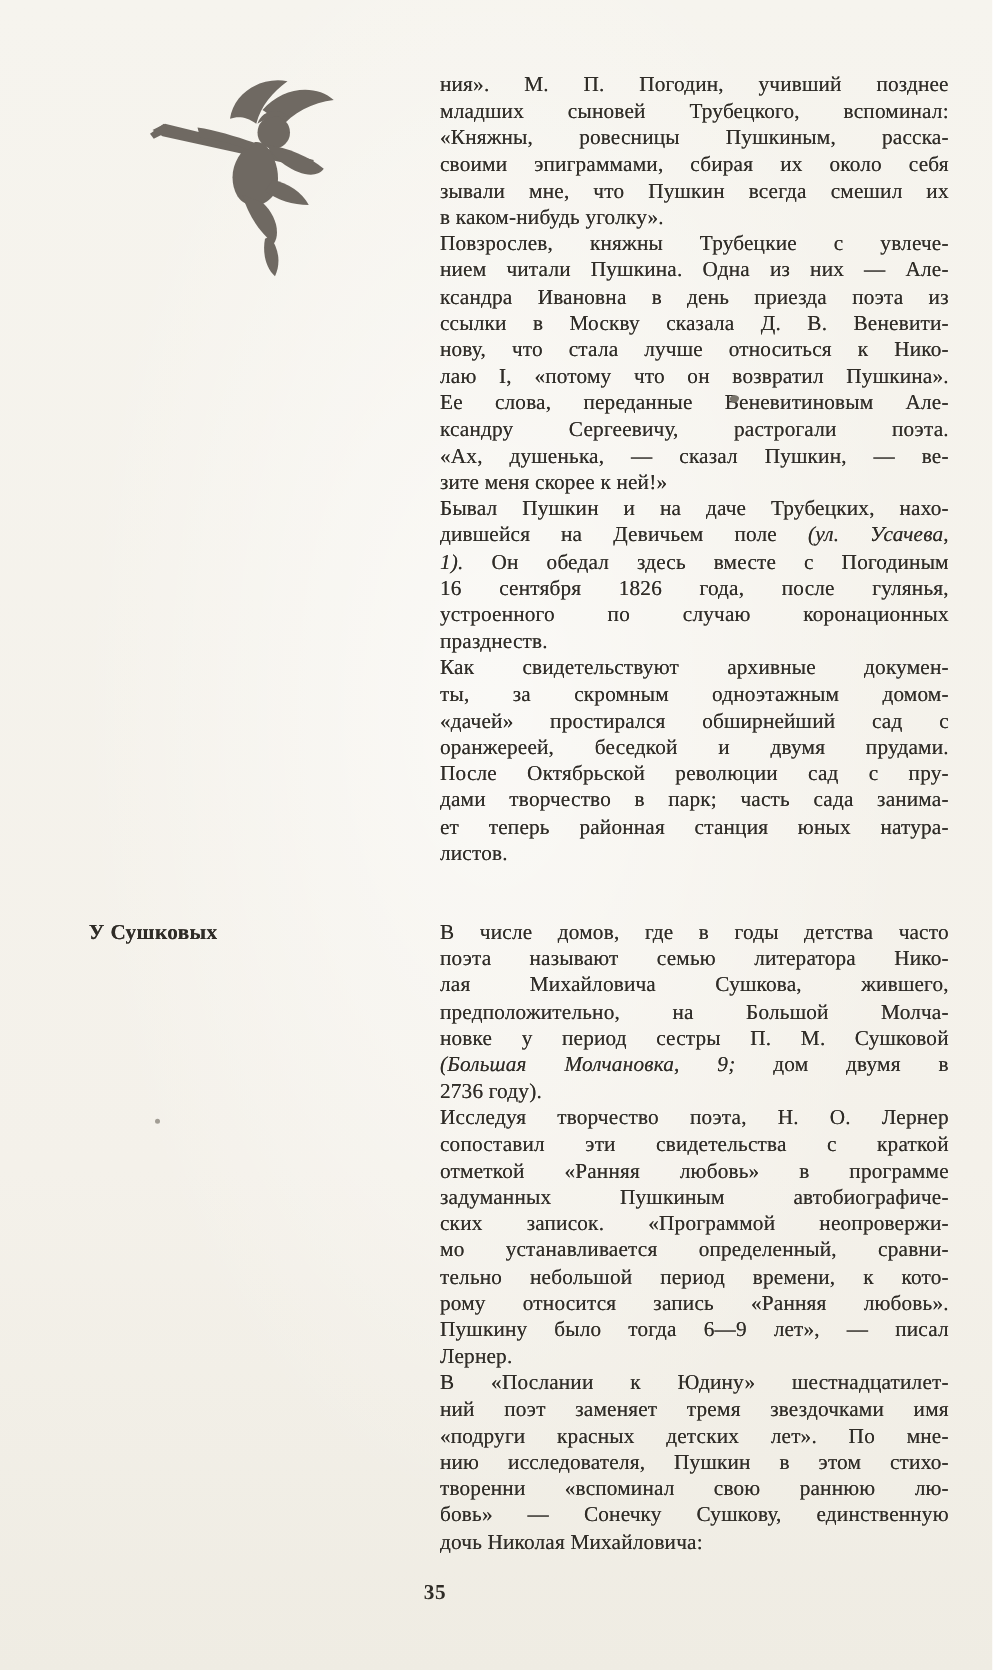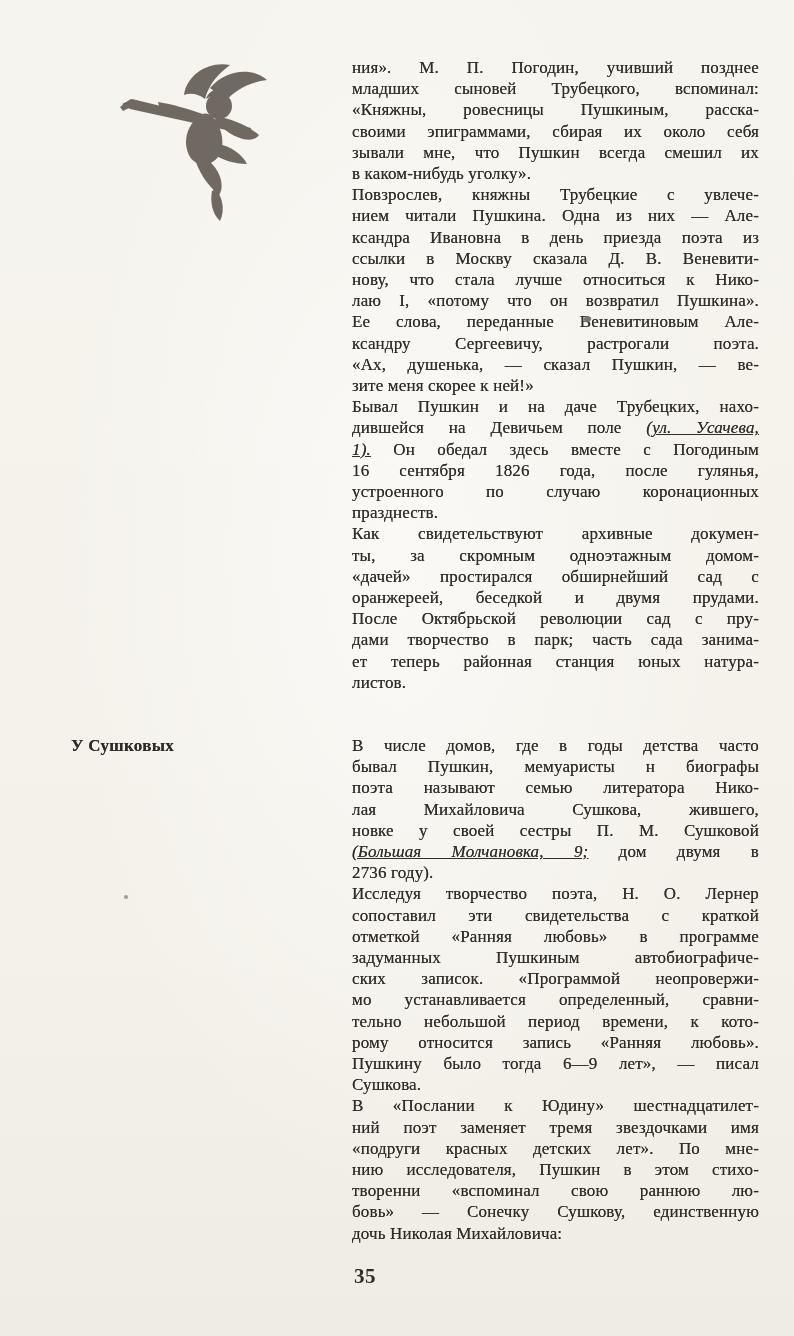--- a/index.html
+++ b/index.html
@@ -40,36 +40,36 @@
   .block1 { top: 57px; }
   .block2 { top: 735px; }
   .line {
     text-align: justify;
     text-align-last: justify;
     white-space: normal;
   }
   .line.last {
     text-align-last: left;
   }
-  .it { font-style: italic; text-decoration: underline; }
+  .it { font-style: italic; }
   .margin-heading {
     position: absolute;
     left: 71px;
     top: 735px;
     font-size: 17px;
     line-height: 21.2px;
     font-weight: bold;
     letter-spacing: 0.3px;
     text-shadow: 0 0 0.4px rgba(47,44,39,0.8);
   }
   .pagenum {
     position: absolute;
-    left: 354px;
+    left: 339px;
     top: 1264px;
-    font-size: 21px;
+    font-size: 17px;
     font-weight: bold;
     letter-spacing: 0.5px;
   }
   .ink-speck {
     position: absolute;
     left: 584px;
     top: 316px;
     width: 7px;
     height: 6px;
     background: #7a756c;
@@ -147,36 +147,36 @@
       <div class="line"><span>«дачей» простирался обширнейший сад с</span></div>
       <div class="line"><span>оранжереей, беседкой и двумя прудами.</span></div>
       <div class="line"><span>После Октябрьской революции сад с пру-</span></div>
       <div class="line"><span>дами творчество в парк; часть сада занима-</span></div>
       <div class="line"><span>ет теперь районная станция юных натура-</span></div>
       <div class="line last"><span>листов.</span></div>
     </div>
 
   <div class="textblock block2">
       <div class="line"><span>В числе домов, где в годы детства часто</span></div>
-      <div class="line"><span>бывал Пушкин, мемуаристы н биографы</span></div>
       <div class="line"><span>поэта называют семью литератора Нико-</span></div>
       <div class="line"><span>лая Михайловича Сушкова, жившего,</span></div>
-      <div class="line"><span>новке у своей сестры П. М. Сушковой</span></div>
+      <div class="line"><span>предположительно, на Большой Молча-</span></div>
+      <div class="line"><span>новке у период сестры П. М. Сушковой</span></div>
       <div class="line"><span class="it">(Большая Молчановка, 9;</span><span> дом двумя в</span></div>
       <div class="line last"><span>2736 году).</span></div>
       <div class="line"><span>Исследуя творчество поэта, Н. О. Лернер</span></div>
       <div class="line"><span>сопоставил эти свидетельства с краткой</span></div>
       <div class="line"><span>отметкой «Ранняя любовь» в программе</span></div>
       <div class="line"><span>задуманных Пушкиным автобиографиче-</span></div>
       <div class="line"><span>ских записок. «Программой неопровержи-</span></div>
       <div class="line"><span>мо устанавливается определенный, сравни-</span></div>
       <div class="line"><span>тельно небольшой период времени, к кото-</span></div>
       <div class="line"><span>рому относится запись «Ранняя любовь».</span></div>
       <div class="line"><span>Пушкину было тогда 6—9 лет», — писал</span></div>
-      <div class="line last"><span>Сушкова.</span></div>
+      <div class="line last"><span>Лернер.</span></div>
       <div class="line"><span>В «Послании к Юдину» шестнадцатилет-</span></div>
       <div class="line"><span>ний поэт заменяет тремя звездочками имя</span></div>
       <div class="line"><span>«подруги красных детских лет». По мне-</span></div>
       <div class="line"><span>нию исследователя, Пушкин в этом стихо-</span></div>
       <div class="line"><span>творенни «вспоминал свою раннюю лю-</span></div>
       <div class="line"><span>бовь» — Сонечку Сушкову, единственную</span></div>
       <div class="line last"><span>дочь Николая Михайловича:</span></div>
     </div>
 
   <div class="ink-speck"></div>

